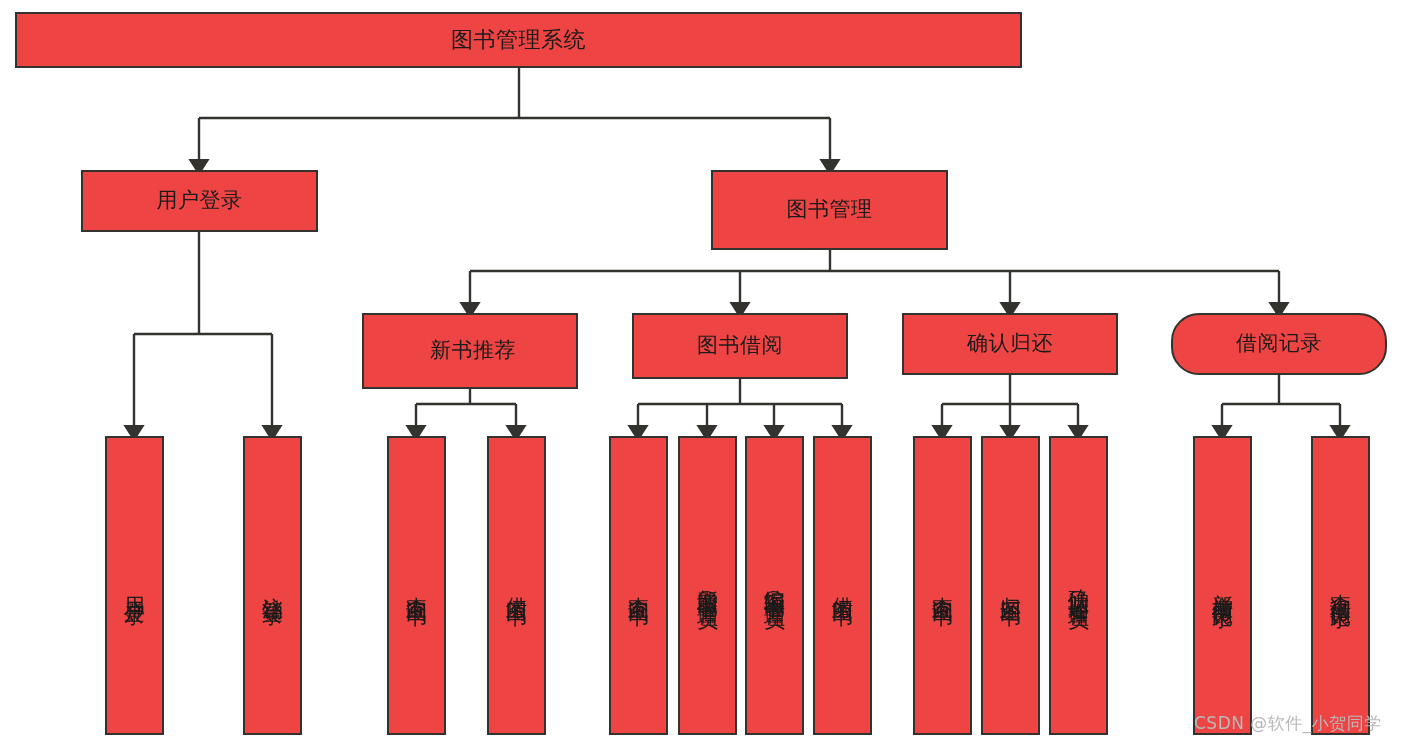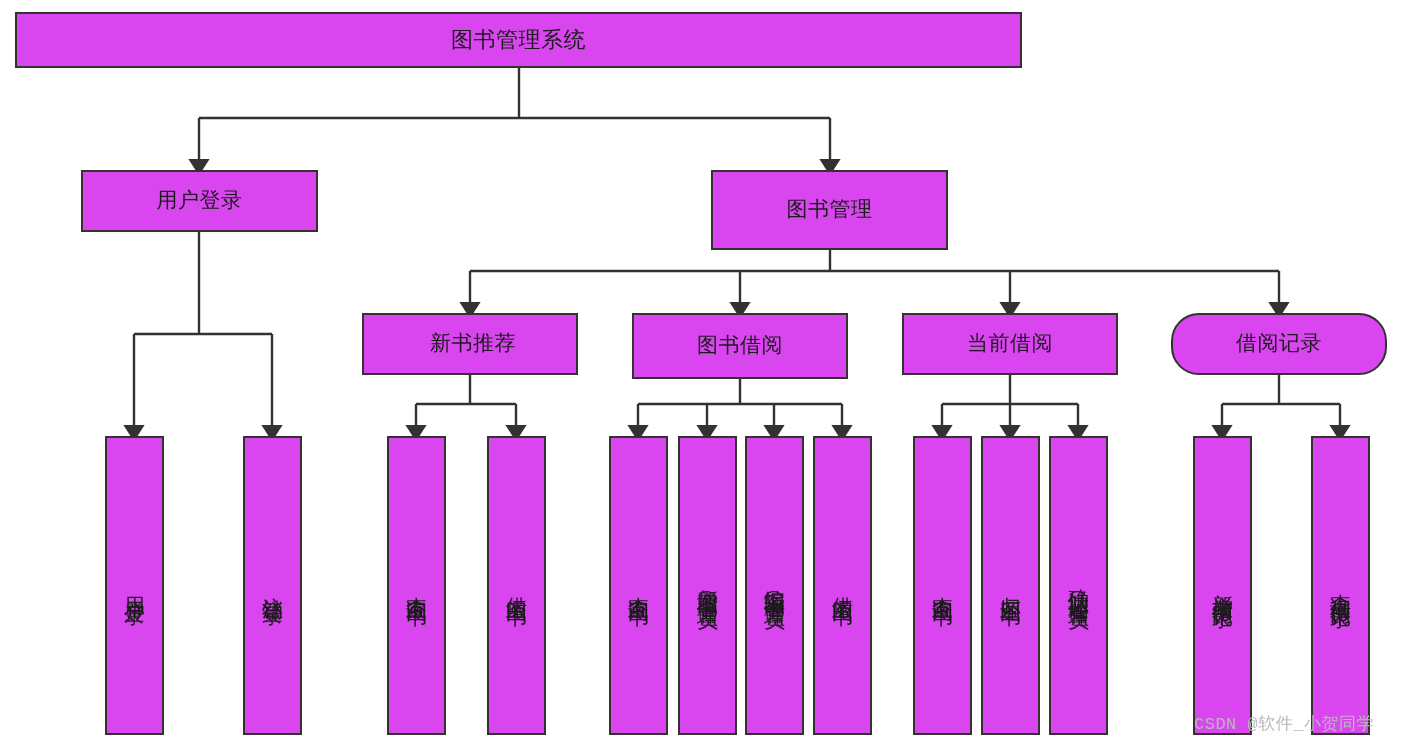--- a/index.html
+++ b/index.html
@@ -22,21 +22,21 @@
     position: absolute;
     left: 0;
     top: 0;
     width: 1405px;
     height: 747px;
     pointer-events: none;
   }
   .node {
     position: absolute;
     box-sizing: border-box;
-    background: #d946ef;
+    background: #ef4444;
     border: 2px solid #33322f;
     display: flex;
     align-items: center;
     justify-content: center;
     color: #1b1b1b;
     text-align: right;
   }
   .node.horizontal {
     font-size: 21px;
     letter-spacing: 0.5px;
@@ -126,28 +126,28 @@
     <span class="node-label">图书管理系统</span>
   </div>
 
   <div class="node horizontal" style="left:81px; top:170px; width:237px; height:62px;">
     <span class="node-label">用户登录</span>
   </div>
   <div class="node horizontal" style="left:711px; top:170px; width:237px; height:80px;">
     <span class="node-label">图书管理</span>
   </div>
 
-  <div class="node horizontal" style="left:362px; top:313px; width:216px; height:62px;padding-left:6px;">
+  <div class="node horizontal" style="left:362px; top:313px; width:216px; height:76px;padding-left:6px;">
     <span class="node-label">新书推荐</span>
   </div>
   <div class="node horizontal" style="left:632px; top:313px; width:216px; height:66px;">
     <span class="node-label">图书借阅</span>
   </div>
   <div class="node horizontal" style="left:902px; top:313px; width:216px; height:62px;">
-    <span class="node-label">当前借阅</span>
+    <span class="node-label">确认归还</span>
   </div>
   <div class="node horizontal" style="left:1171px; top:313px; width:216px; height:62px;border-radius:28px;">
     <span class="node-label">借阅记录</span>
   </div>
 
   <div class="node vertical" style="left:105px; top:436px; width:59px; height:299px;">
     <span class="node-label">用户登录</span>
   </div>
   <div class="node vertical" style="left:243px; top:436px; width:59px; height:299px;">
     <span class="node-label">注销登录</span>
@@ -183,15 +183,15 @@
     <span class="node-label">确认归还（管理员）</span>
   </div>
 
   <div class="node vertical" style="left:1193px; top:436px; width:59px; height:299px;">
     <span class="node-label">新增借阅记录</span>
   </div>
   <div class="node vertical" style="left:1311px; top:436px; width:59px; height:299px;">
     <span class="node-label">查询借阅记录</span>
   </div>
 
-  <div class="watermark" style="left:1194px; top:712px;font-family:Liberation Mono, monospace;">CSDN @软件_小贺同学</div>
+  <div class="watermark" style="left:1194px; top:712px;">CSDN @软件_小贺同学</div>
 
 </div>
 
 </body></html>

